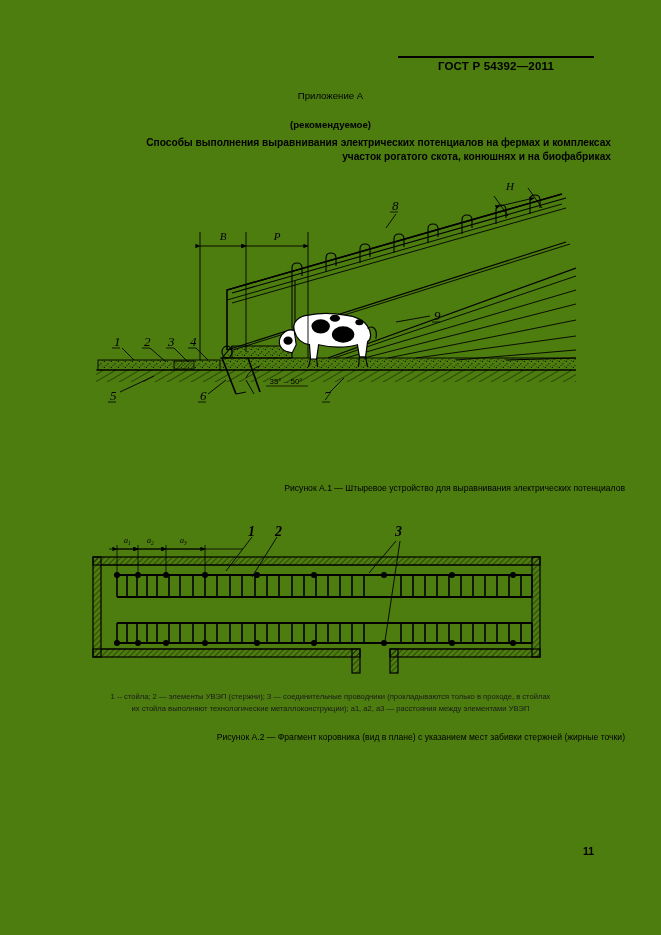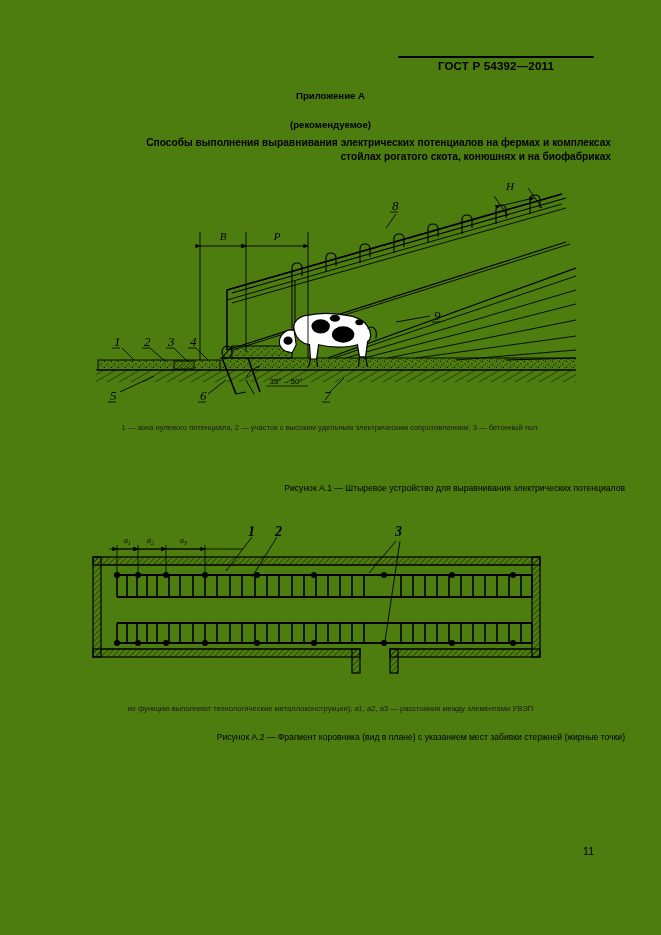--- a/index.html
+++ b/index.html
@@ -35,21 +35,21 @@
     font-weight: bold;
     letter-spacing: .2px;
   }
 
   
   .annex-line {
     position: absolute;
     left: 0; width: 661px;
     text-align: center;
     font-size: 9.6px;
-    font-weight: bold;
+    font-weight: normal;
   }
   .annex-a  { top: 90px; }
   .annex-rec{ top: 119px; font-weight: bold; }
 
   .doc-title {
     position: absolute;
     left: 50px; width: 561px;
     text-align: right;
     font-size: 10.2px;
     font-weight: bold;
@@ -71,42 +71,42 @@
     position: absolute;
     left: 36px; width: 589px;
     text-align: right;
     font-size: 8.6px;
   }
 
   .page-no {
     position: absolute;
     right: 67px; top: 845px;
     font-size: 10.5px;
-    font-weight: normal;
+    font-weight: bold;
   }
 
   
   .fig { position: absolute; }
   #fig1 { left: 96px;  top: 180px; width: 480px; height: 225px; }
   #fig2 { left: 85px;  top: 525px; width: 495px; height: 150px; }
   .fig svg { display: block; width: 100%; height: 100%; }
 </style>
 </head>
 <body>
 
 <div class="page">
 
   <div class="header-rule"></div>
   <div class="header-std">ГОСТ Р 54392—2011</div>
 
   <div class="annex-line annex-a">Приложение А</div>
   <div class="annex-line annex-rec">(рекомендуемое)</div>
 
   <div class="doc-title l1">Способы выполнения выравнивания электрических потенциалов на фермах и комплексах</div>
-  <div class="doc-title l2">стойлах рогатого скота, конюшнях и на биофабриках</div>
+  <div class="doc-title l2">участок рогатого скота, конюшнях и на биофабриках</div>
 
   <div class="fig" id="fig1">
     <svg viewBox="0 0 480 225" xmlns="http://www.w3.org/2000/svg">
       <defs>
         <pattern id="groundHatch" width="6" height="6" patternUnits="userSpaceOnUse" patternTransform="rotate(60)">
           <line x1="0" y1="0" x2="0" y2="6" stroke="#000" stroke-width="1"></line>
         </pattern>
         <pattern id="speckle" width="7" height="6" patternUnits="userSpaceOnUse">
           <circle cx="1.4" cy="1.3" r="0.65" fill="#000"></circle>
           <circle cx="4.9" cy="3.8" r="0.6" fill="#000"></circle>
@@ -256,21 +256,20 @@
         <line x1="92" y1="168" x2="100" y2="168"></line>
         <line x1="12" y1="222" x2="20" y2="222"></line>
         <line x1="102" y1="222" x2="110" y2="222"></line>
         <line x1="226" y1="222" x2="234" y2="222"></line>
         <line x1="294" y1="32" x2="302" y2="32"></line>
         <line x1="336" y1="142" x2="344" y2="142"></line>
       </g>
     </svg>
   </div>
 
-  <div class="legend" style="top:422px;">1  — зона нулевого потенциала, 2  — участок с высоким удельным электрическим сопротивлением, 3  — бетонный пол.</div>
 
   <div class="fig-title" style="top:483px;">Рисунок А.1  — Штыревое устройство для выравнивания электрических потенциалов</div>
 
   <div class="fig" id="fig2">
     <svg viewBox="0 0 495 150" xmlns="http://www.w3.org/2000/svg">
       <defs>
         <pattern id="wallHatch" width="4" height="4" patternUnits="userSpaceOnUse" patternTransform="rotate(45)">
           <line x1="0" y1="0" x2="0" y2="4" stroke="#000" stroke-width="0.8"></line>
         </pattern>
       </defs>
@@ -422,19 +421,20 @@
         <path d="M315,16 L300,116"></path>
       </g>
       <g font-family="Liberation Serif, serif" font-style="italic" font-weight="bold" font-size="14" fill="#000">
         <text x="163" y="11">1</text>
         <text x="190" y="11">2</text>
         <text x="310" y="11">3</text>
       </g>
     </svg>
   </div>
 
-  <div class="legend" style="top:702.5px;">их функцию выполняют технологические металлоконструкции); a1, a2, a3  — расстояния между элементами УВЭП</div>
+  <div class="legend" style="top:691px;">1 -- стойла; 2  — элементы УВЭП (стержни); 3  — соединительные проводники (прокладываются только в проходе, в стойлах</div>
+  <div class="legend" style="top:702.5px;">их стойла выполняют технологические металлоконструкции); a1, a2, a3  — расстояния между элементами УВЭП</div>
 
   <div class="fig-title" style="top:732px;">Рисунок А.2  — Фрагмент коровника (вид в плане) с указанием мест забивки стержней (жирные точки)</div>
 
   <div class="page-no">11</div>
 
 </div>
 
 </body></html>

